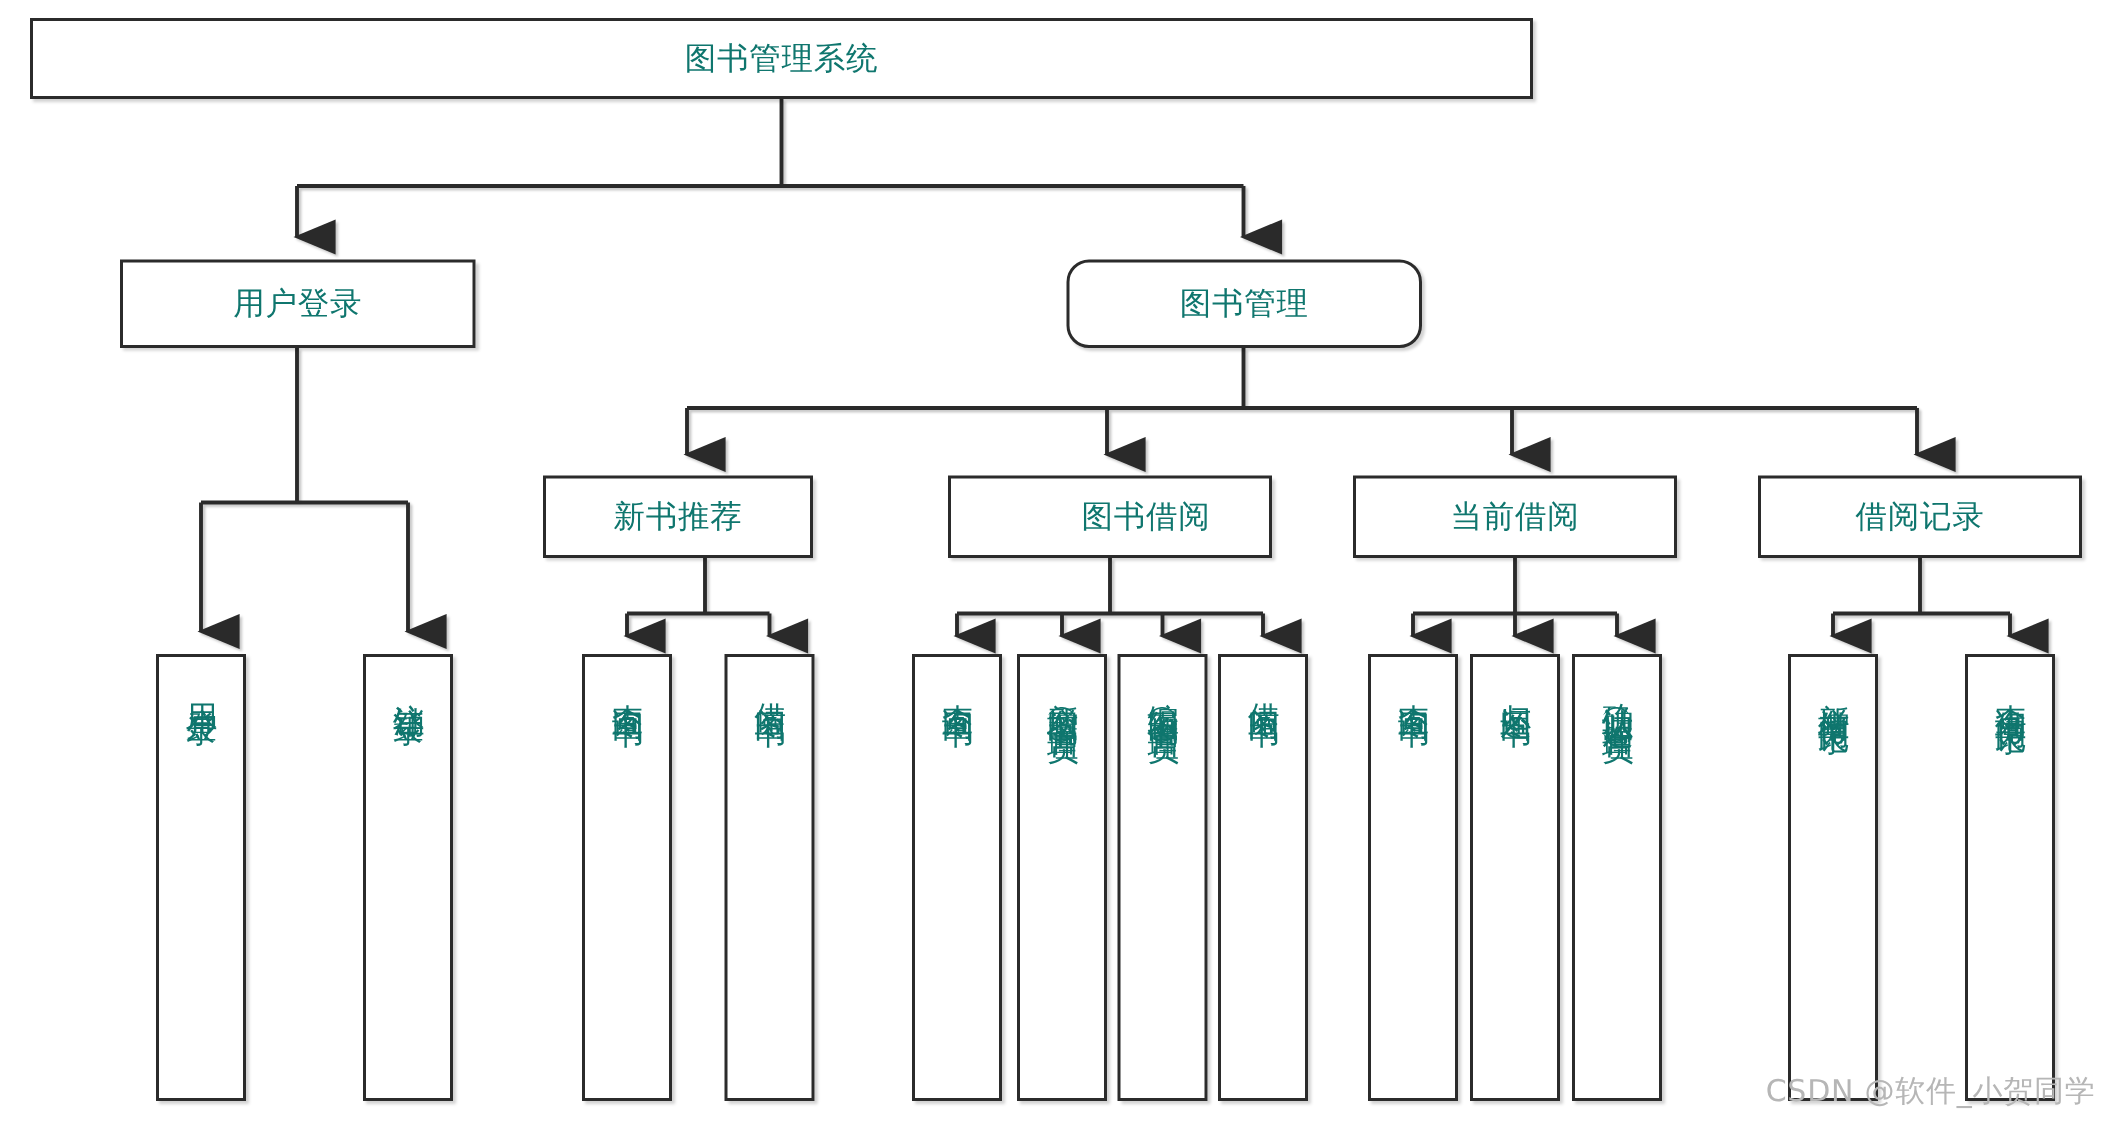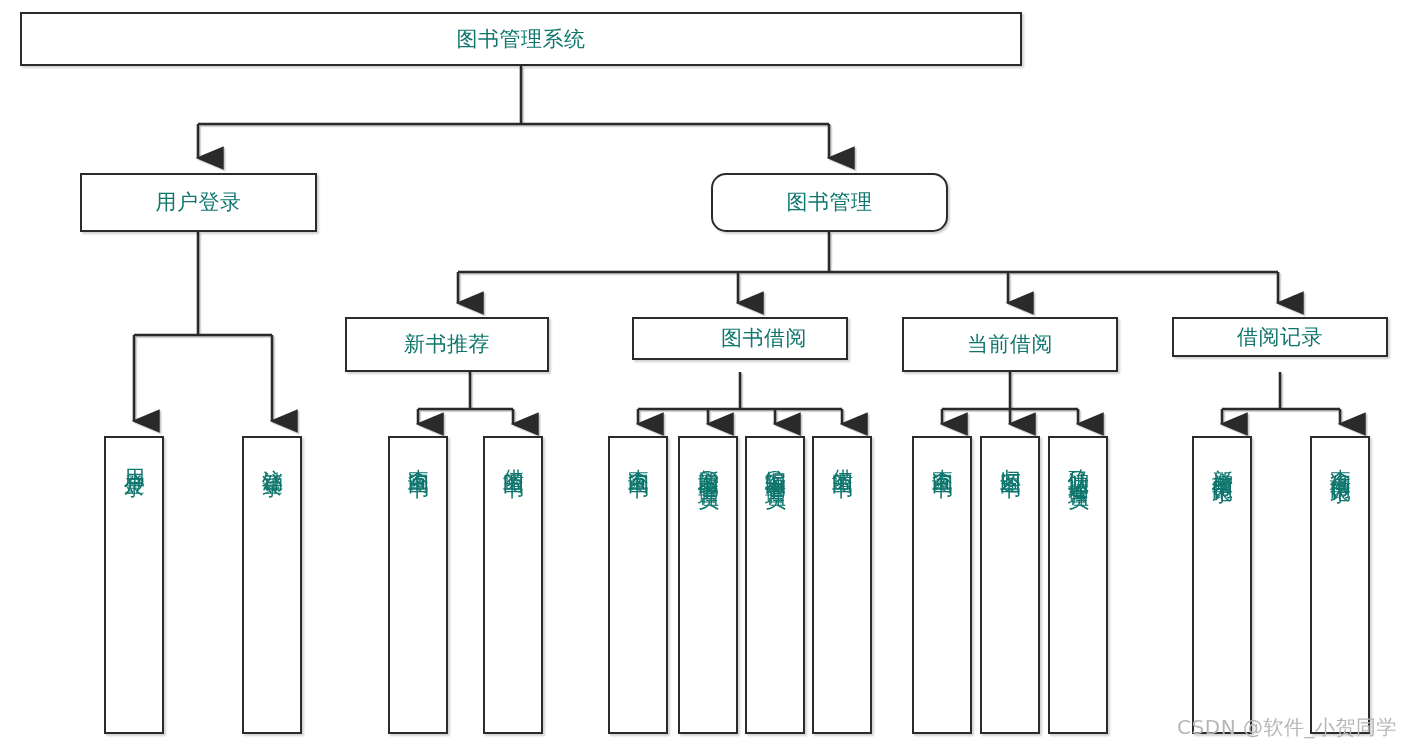--- a/index.html
+++ b/index.html
@@ -131,33 +131,33 @@
   </div>
 
   <div class="node" style="left:80px; top:173px; width:237px; height:59px;">
     <span class="lbl">用户登录</span>
   </div>
 
   <div class="node" style="left:711px; top:173px; width:237px; height:59px;border-radius:15px;">
     <span class="lbl">图书管理</span>
   </div>
 
-  <div class="node" style="left:345px; top:317px; width:204px; height:55px;">
+  <div class="node" style="left:362px; top:317px; width:180px; height:55px;">
     <span class="lbl">新书推荐</span>
   </div>
 
-  <div class="node" style="left:632px; top:317px; width:216px; height:43px;padding-left:48px;">
+  <div class="node" style="left:632px; top:317px; width:216px; height:55px;padding-left:48px;">
     <span class="lbl">图书借阅</span>
   </div>
 
   <div class="node" style="left:902px; top:317px; width:216px; height:55px;">
     <span class="lbl">当前借阅</span>
   </div>
 
-  <div class="node" style="left:1172px; top:317px; width:216px; height:40px;">
+  <div class="node" style="left:1172px; top:317px; width:216px; height:55px;">
     <span class="lbl">借阅记录</span>
   </div>
 
   <div class="node leaf" style="left:104px; top:436px; width:60px; height:298px;">
     <span class="lbl">用户登录</span>
   </div>
 
   <div class="node leaf" style="left:242px; top:436px; width:60px; height:298px;">
     <span class="lbl">注销登录</span>
   </div>

